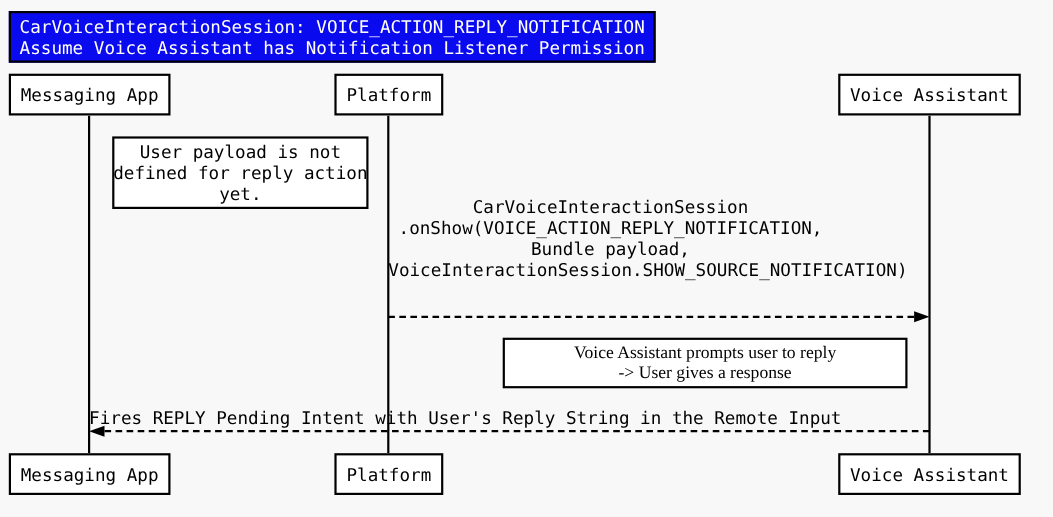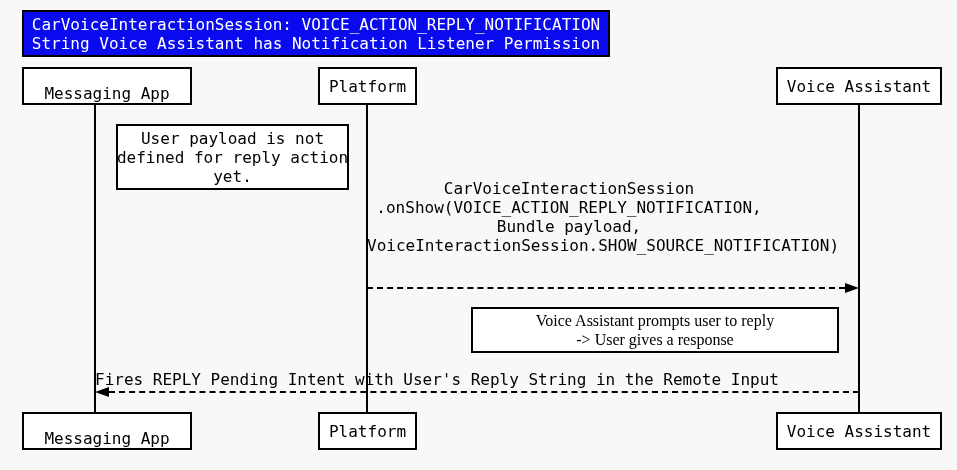--- a/index.html
+++ b/index.html
@@ -16,21 +16,21 @@
     font-size: 16px;
     color: var(--line);
   }
   #diagram {
     position: relative;
     width: 957px;
     height: 470px;
     background: var(--background);
     overflow: hidden;
   }
-  .abs { position: absolute; margin-left: 14px; }
+  .abs { position: absolute; }
 
   .title-box {
     left: 8px; top: 10px; width: 588px; height: 47px;
     background: var(--title-fill);
     border: 2px solid var(--line);
     color: var(--title-text);
     display: flex; flex-direction: column;
     align-items: center; justify-content: center;
     text-align: center;
     line-height: 19px;
@@ -40,21 +40,21 @@
   .actor-box {
     height: 38px;
     background: var(--box-fill);
     border: 2px solid var(--line);
     display: flex; align-items: center; justify-content: center;
     white-space: nowrap;
     z-index: 3;
   }
   .actor-top    { top: 67px; }
   .actor-bottom { top: 412px; }
-  .actor-msg { left: 8px;   width: 170px; align-items: flex-end; }
+  .actor-msg { left: 8px;   width: 147px; }
   .actor-plt { left: 304px; width: 99px; }
   .actor-va  { left: 762px; width: 166px; }
 
   .lifeline {
     top: 105px; height: 307px; width: 2px;
     background: var(--line);
     z-index: 1;
   }
   .lifeline-msg { left: 80px; }
   .lifeline-plt { left: 352px; }
@@ -107,21 +107,21 @@
     border-bottom: 5px solid transparent;
   }
 </style>
 </head>
 <body>
 
 <div id="diagram">
 
   <div class="abs title-box">
     <div>CarVoiceInteractionSession: VOICE_ACTION_REPLY_NOTIFICATION</div>
-    <div>String Voice Assistant has Notification Listener Permission</div>
+    <div>Assume Voice Assistant has Notification Listener Permission</div>
   </div>
 
   <div class="abs lifeline lifeline-msg"></div>
   <div class="abs lifeline lifeline-plt"></div>
   <div class="abs lifeline lifeline-va"></div>
 
   <div class="abs actor-box actor-top actor-msg">
     <span>Messaging App</span>
   </div>
   <div class="abs actor-box actor-top actor-plt">

